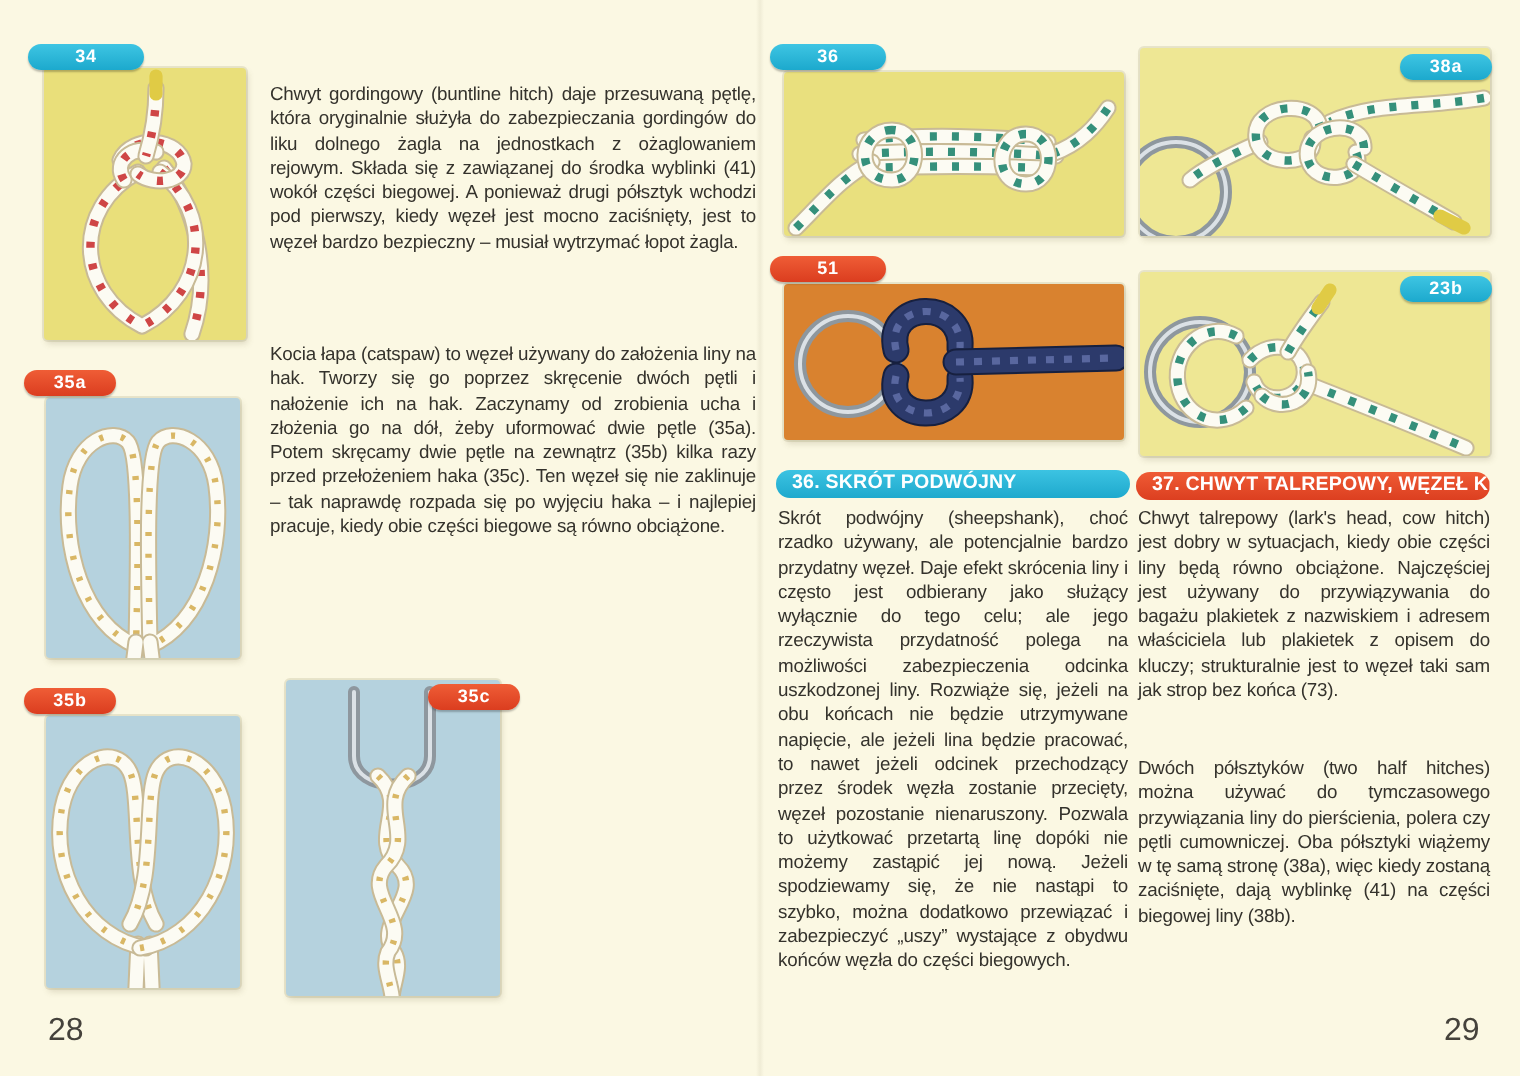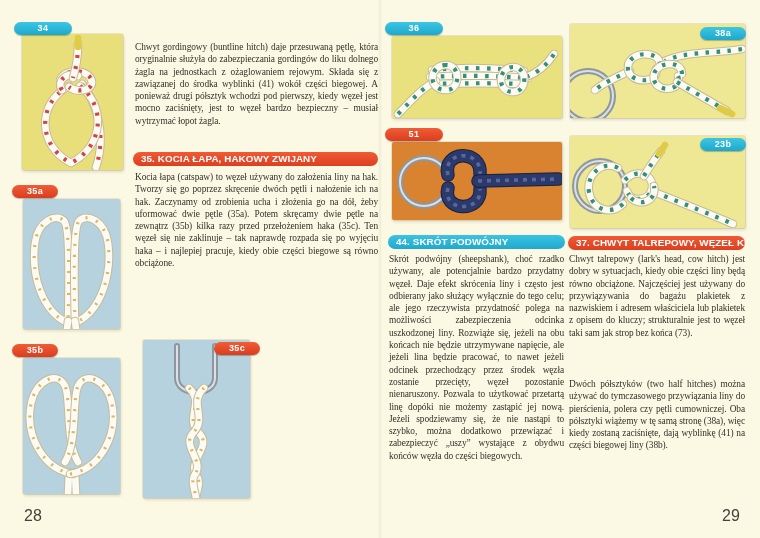--- a/index.html
+++ b/index.html
@@ -14,21 +14,21 @@
        font-weight:bold;font-size:9px;text-align:center;padding:0 9px;letter-spacing:.4px;
        box-shadow:0 1px 1px rgba(0,0,0,.25);z-index:3;}
   .tab.cyan{background:linear-gradient(#3ec5e3,#1ca9cd);}
   .tab.red{background:linear-gradient(#ef5d36,#db3d1f);}
   .hdr{position:absolute;height:14px;line-height:14px;border-radius:8px;color:#fff;
        font-weight:bold;font-size:9.8px;padding-left:8px;letter-spacing:.1px;
        white-space:nowrap;overflow:hidden;box-sizing:border-box;}
   .hdr.cyan{background:linear-gradient(#3cc3e2,#1ea9cd);}
   .hdr.red{background:linear-gradient(#ef5b35,#dc3f20);}
   .body{position:absolute;font-size:9.4px;line-height:12.3px;color:#34322c;
-        text-align:justify;letter-spacing:-0.1px;font-family:Liberation Serif, serif;}
+        text-align:justify;letter-spacing:-0.1px;}
   .pnum{position:absolute;font-size:16px;color:#45423b;}
   
   .rO{fill:none;stroke:#c8ba96;stroke-width:8.6;stroke-linecap:round;stroke-linejoin:round}
   .rW{fill:none;stroke:#fcfbf3;stroke-width:6.6;stroke-linecap:round;stroke-linejoin:round}
   .fR{fill:none;stroke:#cf4646;stroke-width:4.2;stroke-dasharray:3 8;stroke-linecap:butt}
   .fG{fill:none;stroke:#35907b;stroke-width:4.2;stroke-dasharray:3.5 7.5;stroke-linecap:butt}
   .fY{fill:none;stroke:#d9b765;stroke-width:3.2;stroke-dasharray:2 9;stroke-linecap:butt}
   .mt{fill:none;stroke:#8e979e;stroke-width:6;stroke-linecap:round}
   .mtH{fill:none;stroke:#dbe1e6;stroke-width:2;stroke-linecap:round}
   .nO{fill:none;stroke:#17203f;stroke-width:13.5;stroke-linecap:round}
@@ -123,21 +123,20 @@
         <use href="#k35cA" class="fY"></use>
       <use href="#k35cB" class="rO"></use>
         <use href="#k35cB" class="rW"></use>
         <use href="#k35cB" class="fY"></use>
     </svg>
   </div>
   <div class="tab red" style="left:214px;top:342px;width:28px">35c</div>
 
   <div class="body" style="left:135px;top:41px;width:243px">Chwyt gordingowy (buntline hitch) daje przesuwaną pętlę, która oryginalnie służyła do zabezpieczania gordingów do liku dolnego żagla na jednostkach z ożaglowaniem rejowym. Składa się z zawiązanej do środka wyblinki (41) wokół części biegowej. A ponieważ drugi półsztyk wchodzi pod pierwszy, kiedy węzeł jest mocno zaciśnięty, jest to węzeł bardzo bezpieczny – musiał wytrzymać łopot żagla.</div>
 
-  <div class="hdr red" style="left:133px;top:152px;width:245px">35. KOCIA ŁAPA, HAKOWY ZWIJANY</div>
   <div class="body" style="left:135px;top:171px;width:243px">Kocia łapa (catspaw) to węzeł używany do założenia liny na hak. Tworzy się go poprzez skręcenie dwóch pętli i nałożenie ich na hak. Zaczynamy od zrobienia ucha i złożenia go na dół, żeby uformować dwie pętle (35a). Potem skręcamy dwie pętle na zewnątrz (35b) kilka razy przed przełożeniem haka (35c). Ten węzeł się nie zaklinuje – tak naprawdę rozpada się po wyjęciu haka – i najlepiej pracuje, kiedy obie części biegowe są równo obciążone.</div>
 
   <div class="pnum" style="left:24px;top:507px">28</div>
 
   <div class="photo" style="left:392px;top:36px;width:170px;height:82px;background:#e9e07e">
     <svg viewBox="0 0 170 82">
       <defs>
         <path id="k36en" d="M6,78 C20,64 30,52 44,45"></path>
         <path id="k36s1" d="M40,34 C70,31 105,32 132,35"></path>
         <path id="k36s2" d="M38,41 C70,39 108,40 136,42"></path>
@@ -248,21 +247,21 @@
         <use href="#k38bKb" class="rW"></use>
         <use href="#k38bKb" class="fG"></use>
       <use href="#k38bUp" class="rO"></use>
         <use href="#k38bUp" class="rW"></use>
         <use href="#k38bUp" class="fG"></use>
       <path d="M89,18 L95,9" class="tip"></path>
     </svg>
   </div>
   <div class="tab cyan" style="left:700px;top:138px;width:28px">23b</div>
 
-  <div class="hdr cyan" style="left:388px;top:235px;width:177px">44. SKRÓT PODWÓJNY</div>
+  <div class="hdr cyan" style="left:388px;top:235px;width:177px">36. SKRÓT PODWÓJNY</div>
   <div class="body" style="left:389px;top:253px;width:175px">Skrót podwójny (sheepshank), choć rzadko używany, ale potencjalnie bardzo przydatny węzeł. Daje efekt skrócenia liny i często jest odbierany jako służący wyłącznie do tego celu; ale jego rzeczywista przydatność polega na możliwości zabezpieczenia odcinka uszkodzonej liny. Rozwiąże się, jeżeli na obu końcach nie będzie utrzymywane napięcie, ale jeżeli lina będzie pracować, to nawet jeżeli odcinek przechodzący przez środek węzła zostanie przecięty, węzeł pozostanie nienaruszony. Pozwala to użytkować przetartą linę dopóki nie możemy zastąpić jej nową. Jeżeli spodziewamy się, że nie nastąpi to szybko, można dodatkowo przewiązać i zabezpieczyć „uszy” wystające z obydwu końców węzła do części biegowych.</div>
 
   <div class="hdr red" style="left:568px;top:236px;width:177px">37. CHWYT TALREPOWY, WĘZEŁ KROWI</div>
   <div class="body" style="left:569px;top:253px;width:176px">Chwyt talrepowy (lark's head, cow hitch) jest dobry w sytuacjach, kiedy obie części liny będą równo obciążone. Najczęściej jest używany do przywiązywania do bagażu plakietek z nazwiskiem i adresem właściciela lub plakietek z opisem do kluczy; strukturalnie jest to węzeł taki sam jak strop bez końca (73).</div>
 
   <div class="body" style="left:569px;top:378px;width:176px">Dwóch półsztyków (two half hitches) można używać do tymczasowego przywiązania liny do pierścienia, polera czy pętli cumowniczej. Oba półsztyki wiążemy w tę samą stronę (38a), więc kiedy zostaną zaciśnięte, dają wyblinkę (41) na części biegowej liny (38b).</div>
 
   <div class="pnum" style="left:722px;top:507px">29</div>
 </div>
 

